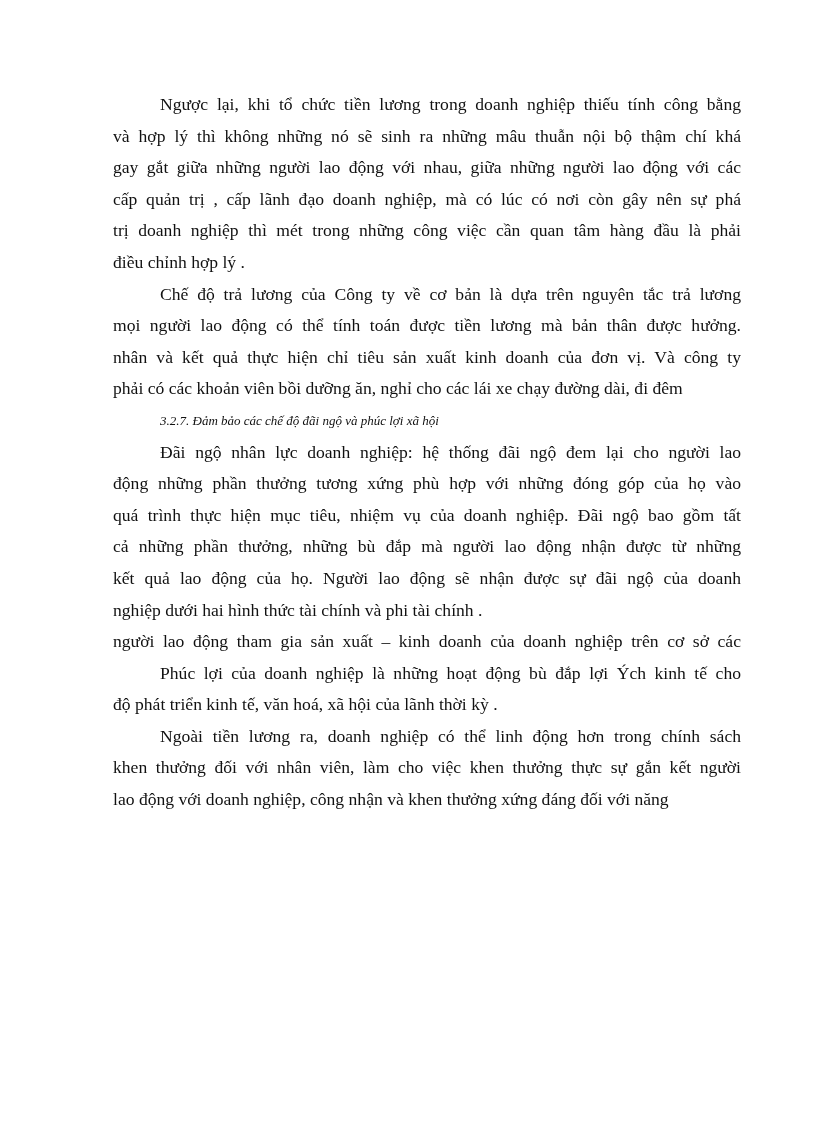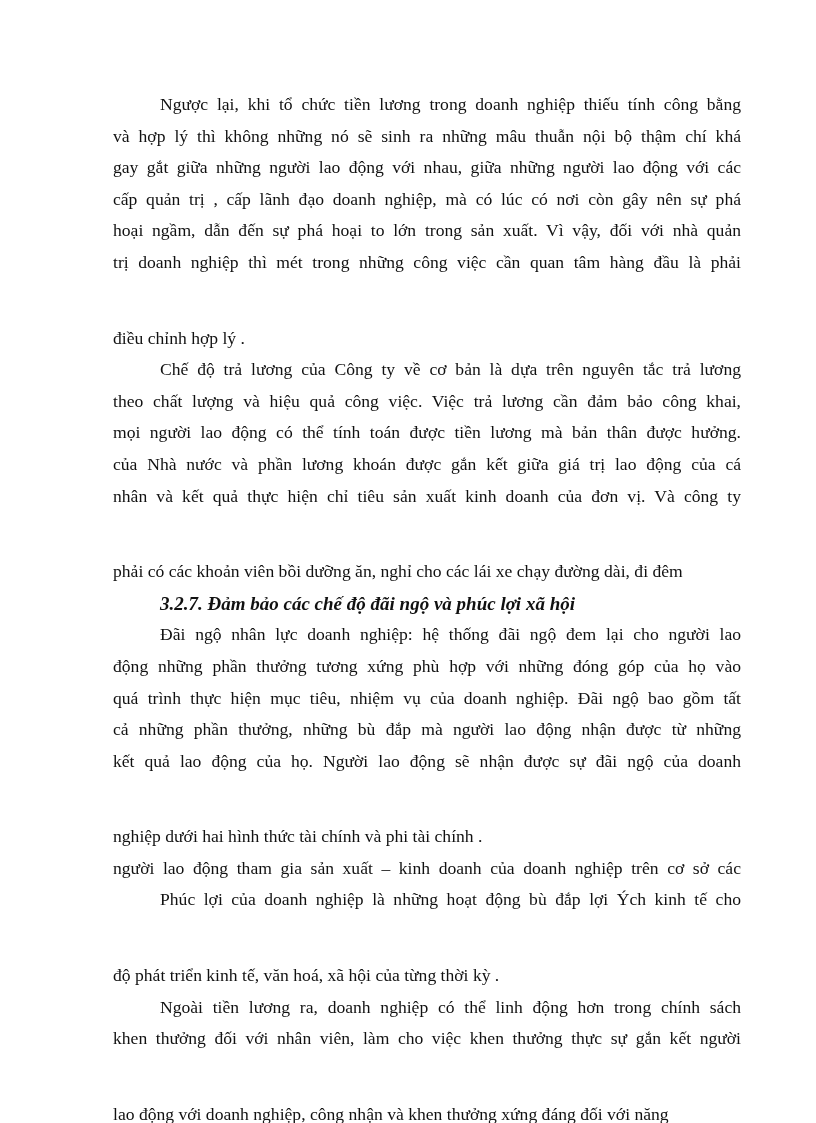--- a/index.html
+++ b/index.html
@@ -12,68 +12,65 @@
   .content {
     position: absolute; left: 113px; top: 89px; width: 628px;
     font-family: "Liberation Serif", "DejaVu Serif", serif;
     font-size: 17.6px; color: #111111;
   }
   .line {
     height: 31.6px; line-height: 31.6px; white-space: nowrap;
     text-align: justify; text-align-last: justify;
     overflow: visible;
   }
-  .line.last { text-align-last: left; margin-top: 44px; }
+  .line.last { text-align-last: left; }
   .line.indent { padding-left: 47px; }
   .heading {
     height: 31.6px; line-height: 31.6px; padding-left: 47px;
-    font-weight: bold; font-style: italic; white-space: nowrap;
-    font-size: 19px;
+    font-weight: normal; font-style: italic; white-space: nowrap;
+    font-size: 13px;
   }
 </style>
 </head>
 <body>
 
 <div class="page">
   <div class="content">
 
     <div>
       <div class="line indent">Ngược lại, khi tổ chức tiền lương trong doanh nghiệp thiếu tính công bằng</div>
       <div class="line">và hợp lý thì không những nó sẽ sinh ra những mâu thuẫn nội bộ thậm chí khá</div>
       <div class="line">gay gắt giữa những người lao động với nhau, giữa những người lao động với các</div>
       <div class="line">cấp quản trị , cấp lãnh đạo doanh nghiệp, mà có lúc có nơi còn gây nên sự phá</div>
-      <div class="line">hoại ngầm, dẫn đến sự phá hoại to lớn trong sản xuất. Vì vậy, đối với nhà quản</div>
       <div class="line">trị doanh nghiệp thì mét trong những công việc cần quan tâm hàng đầu là phải</div>
       <div class="line last">điều chỉnh hợp lý .</div>
     </div>
 
     <div>
       <div class="line indent">Chế độ trả lương của Công ty về cơ bản là dựa trên nguyên tắc trả lương</div>
-      <div class="line">theo chất lượng và hiệu quả công việc. Việc trả lương cần đảm bảo công khai,</div>
       <div class="line">mọi người lao động có thể tính toán được tiền lương mà bản thân được hưởng.</div>
-      <div class="line">của Nhà nước và phần lương khoán được gắn kết giữa giá trị lao động của cá</div>
       <div class="line">nhân và kết quả thực hiện chỉ tiêu sản xuất kinh doanh của đơn vị. Và công ty</div>
       <div class="line last">phải có các khoản viên bồi dưỡng ăn, nghỉ cho các lái xe chạy đường dài, đi đêm</div>
     </div>
 
     <div class="heading">3.2.7. Đảm bảo các chế độ đãi ngộ và phúc lợi xã hội</div>
 
     <div>
       <div class="line indent">Đãi ngộ nhân lực doanh nghiệp: hệ thống đãi ngộ đem lại cho người lao</div>
       <div class="line">động những phần thưởng tương xứng phù hợp với những đóng góp của họ vào</div>
       <div class="line">quá trình thực hiện mục tiêu, nhiệm vụ của doanh nghiệp. Đãi ngộ bao gồm tất</div>
       <div class="line">cả những phần thưởng, những bù đắp mà người lao động nhận được từ những</div>
       <div class="line">kết quả lao động của họ. Người lao động sẽ nhận được sự đãi ngộ của doanh</div>
       <div class="line last">nghiệp dưới hai hình thức tài chính và phi tài chính .</div>
     </div>
 
     <div>
       <div class="line">người lao động tham gia sản xuất – kinh doanh của doanh nghiệp trên cơ sở các</div>
       <div class="line indent">Phúc lợi của doanh nghiệp là những hoạt động bù đắp lợi Ých kinh tế cho</div>
-      <div class="line last">độ phát triển kinh tế, văn hoá, xã hội của từng thời kỳ .</div>
+      <div class="line last">độ phát triển kinh tế, văn hoá, xã hội của lãnh thời kỳ .</div>
     </div>
 
     <div>
       <div class="line indent">Ngoài tiền lương ra, doanh nghiệp có thể linh động hơn trong chính sách</div>
       <div class="line">khen thưởng đối với nhân viên, làm cho việc khen thưởng thực sự gắn kết người</div>
       <div class="line last">lao động với doanh nghiệp, công nhận và khen thưởng xứng đáng đối với năng</div>
     </div>
 
   </div>
 </div>

